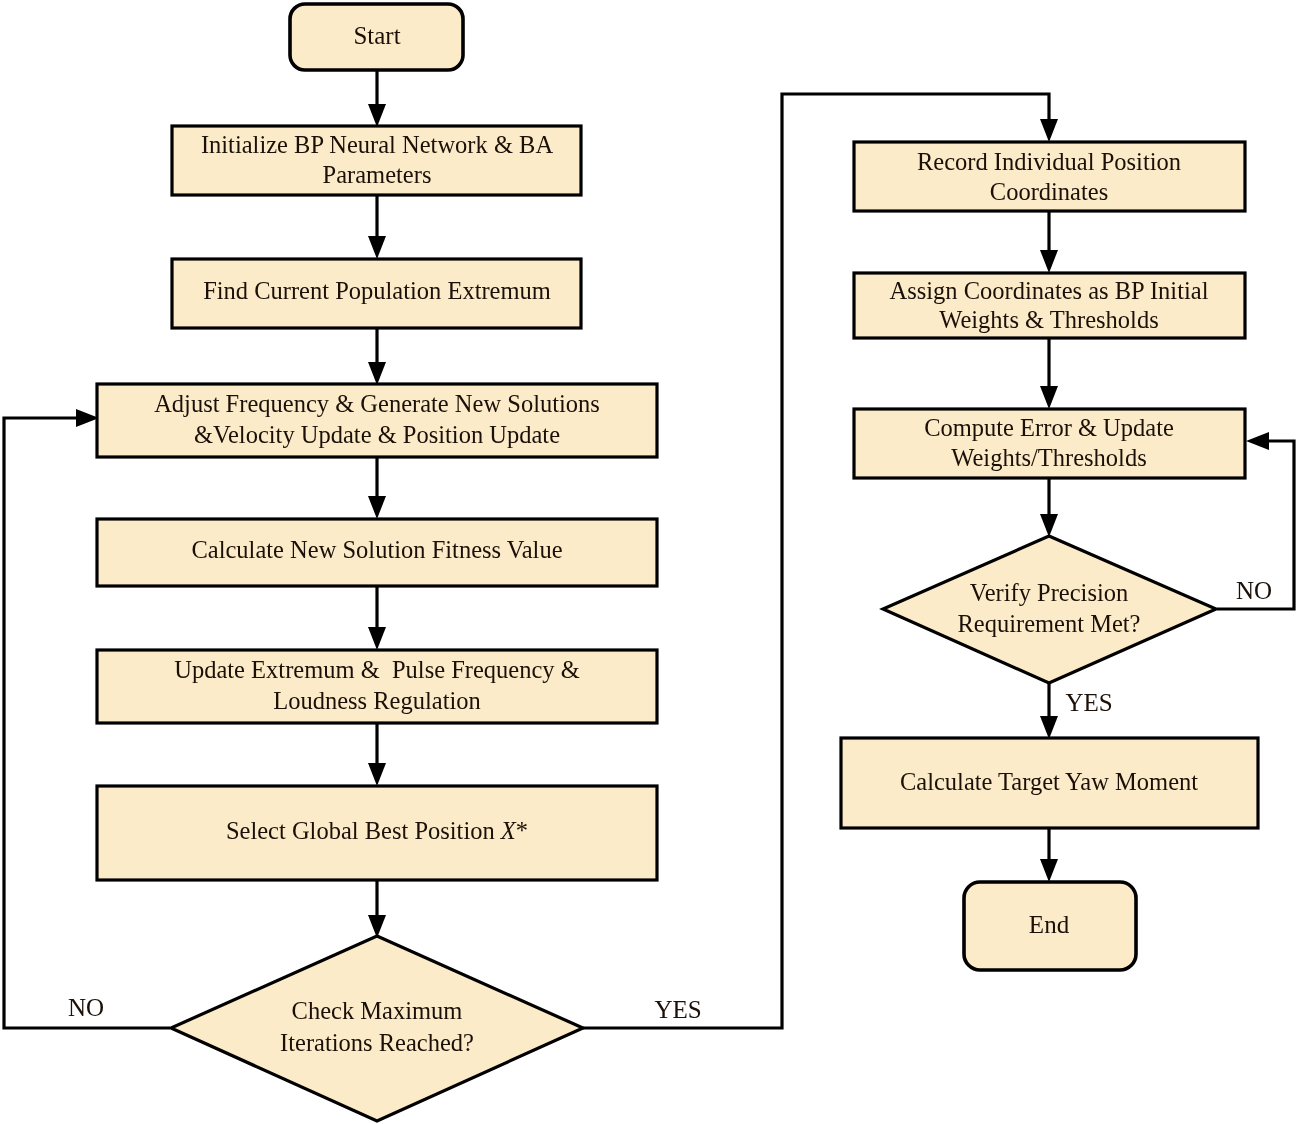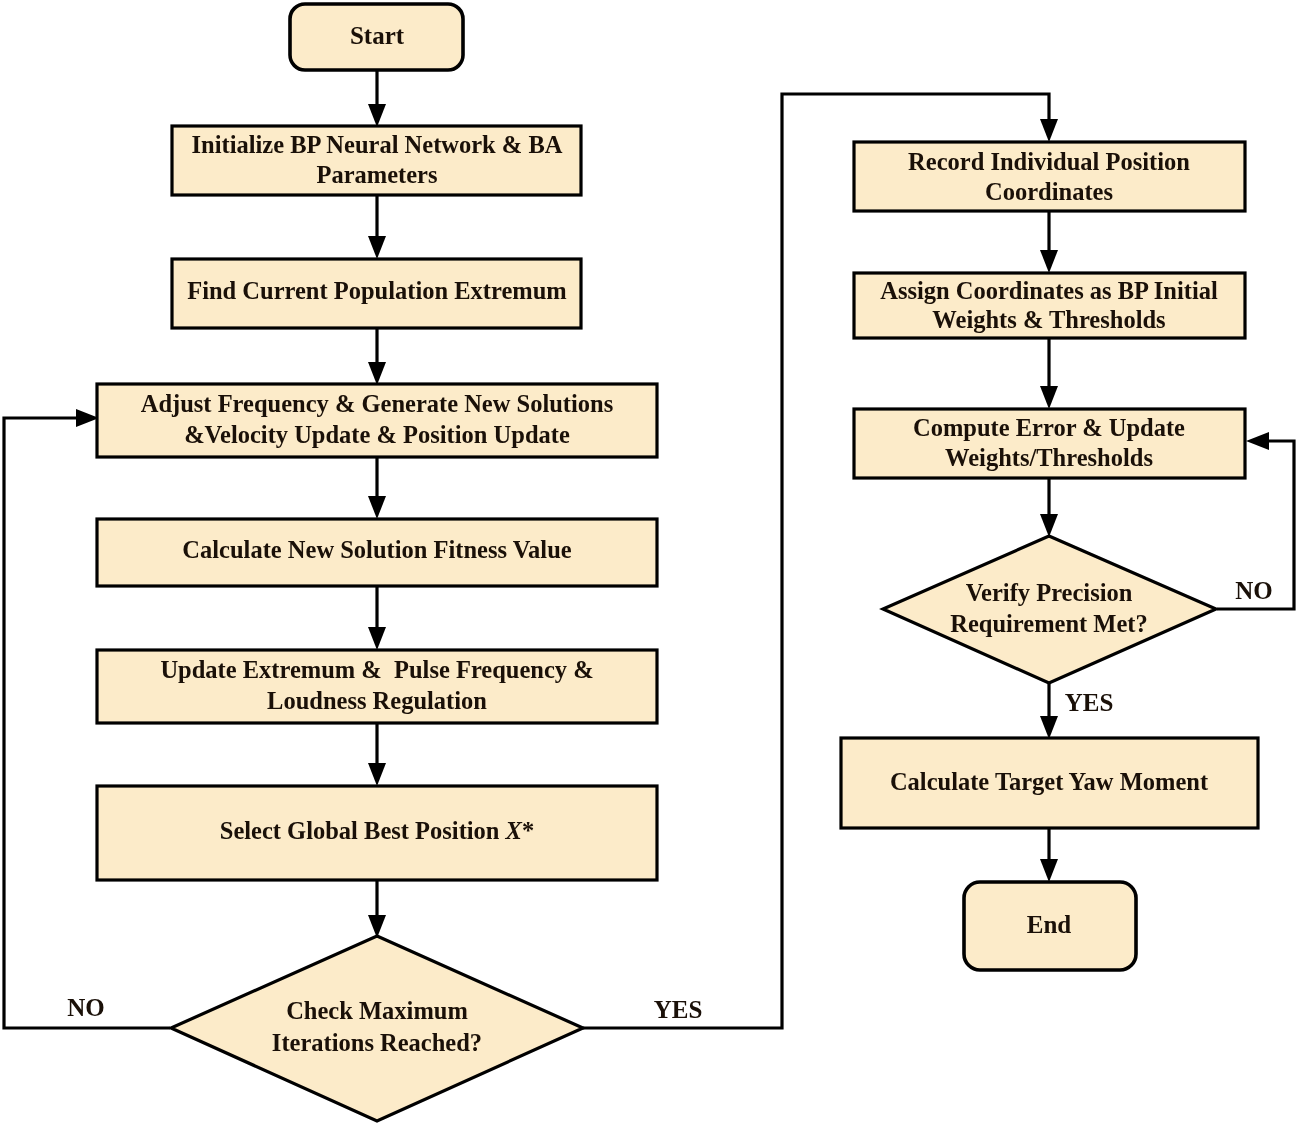--- a/index.html
+++ b/index.html
@@ -11,21 +11,20 @@
   body {
     width: 1298px;
     height: 1124px;
     font-family: "Liberation Serif", "DejaVu Serif", serif;
     overflow: hidden;
   }
   #flowchart-root {
     position: relative;
     width: 1298px;
     height: 1124px;
-    font-weight: bold;
   }
   svg#flow-svg {
     position: absolute;
     top: 0; left: 0;
     width: 1298px;
     height: 1124px;
     display: block;
   }
   .node-shape {
     fill: #fcebc9;

